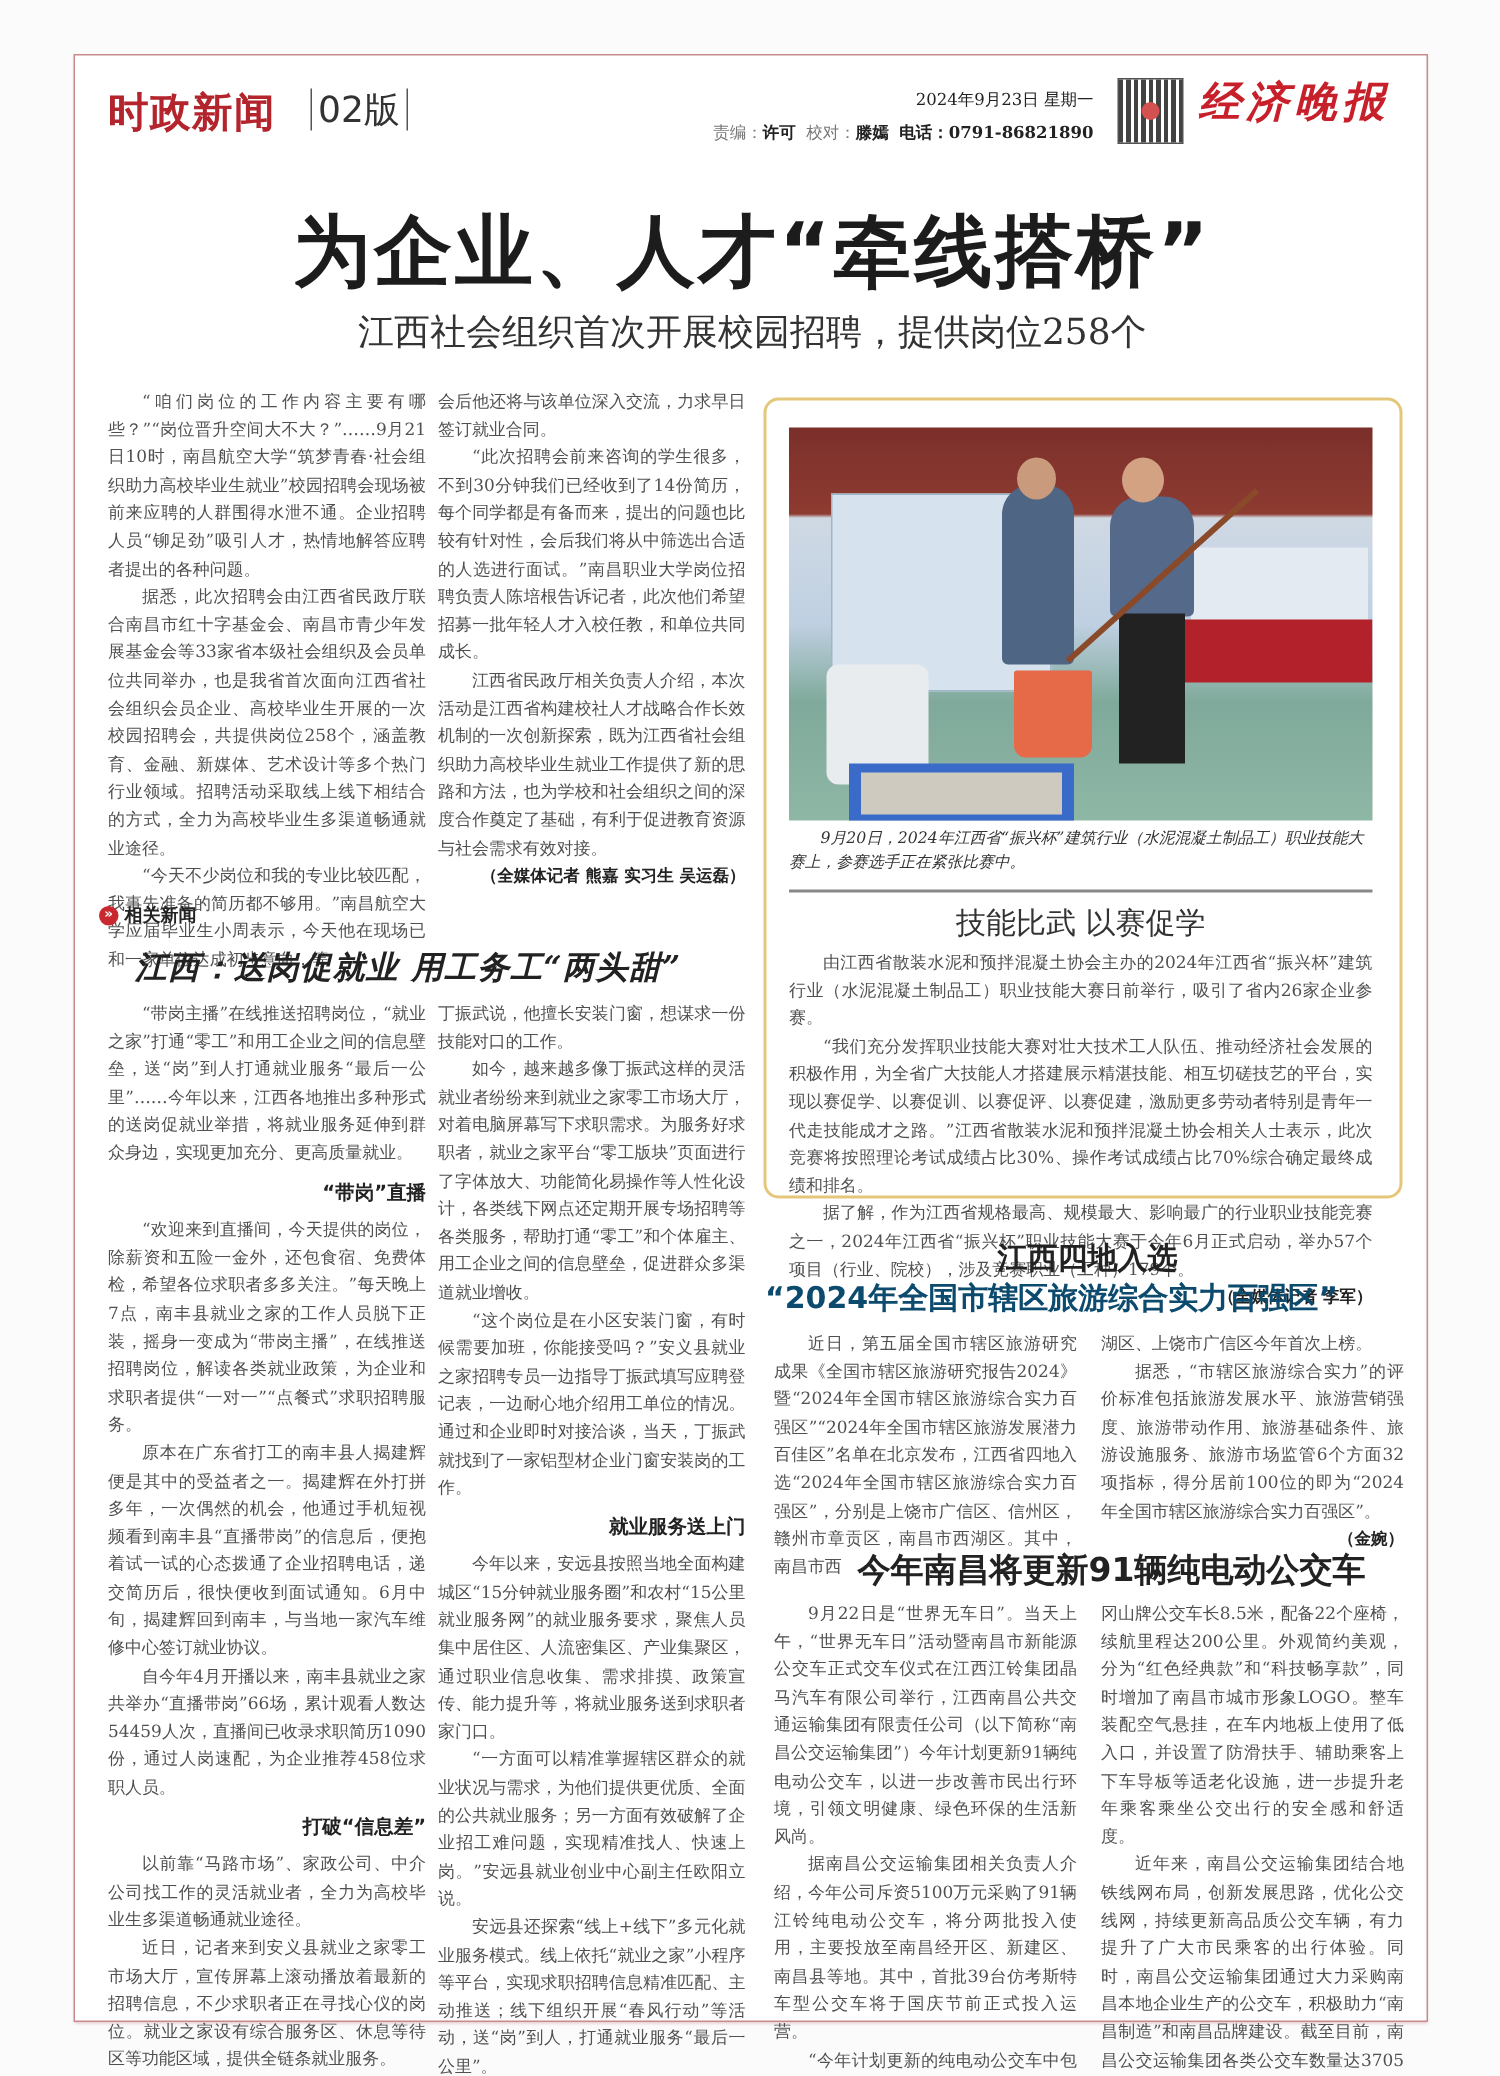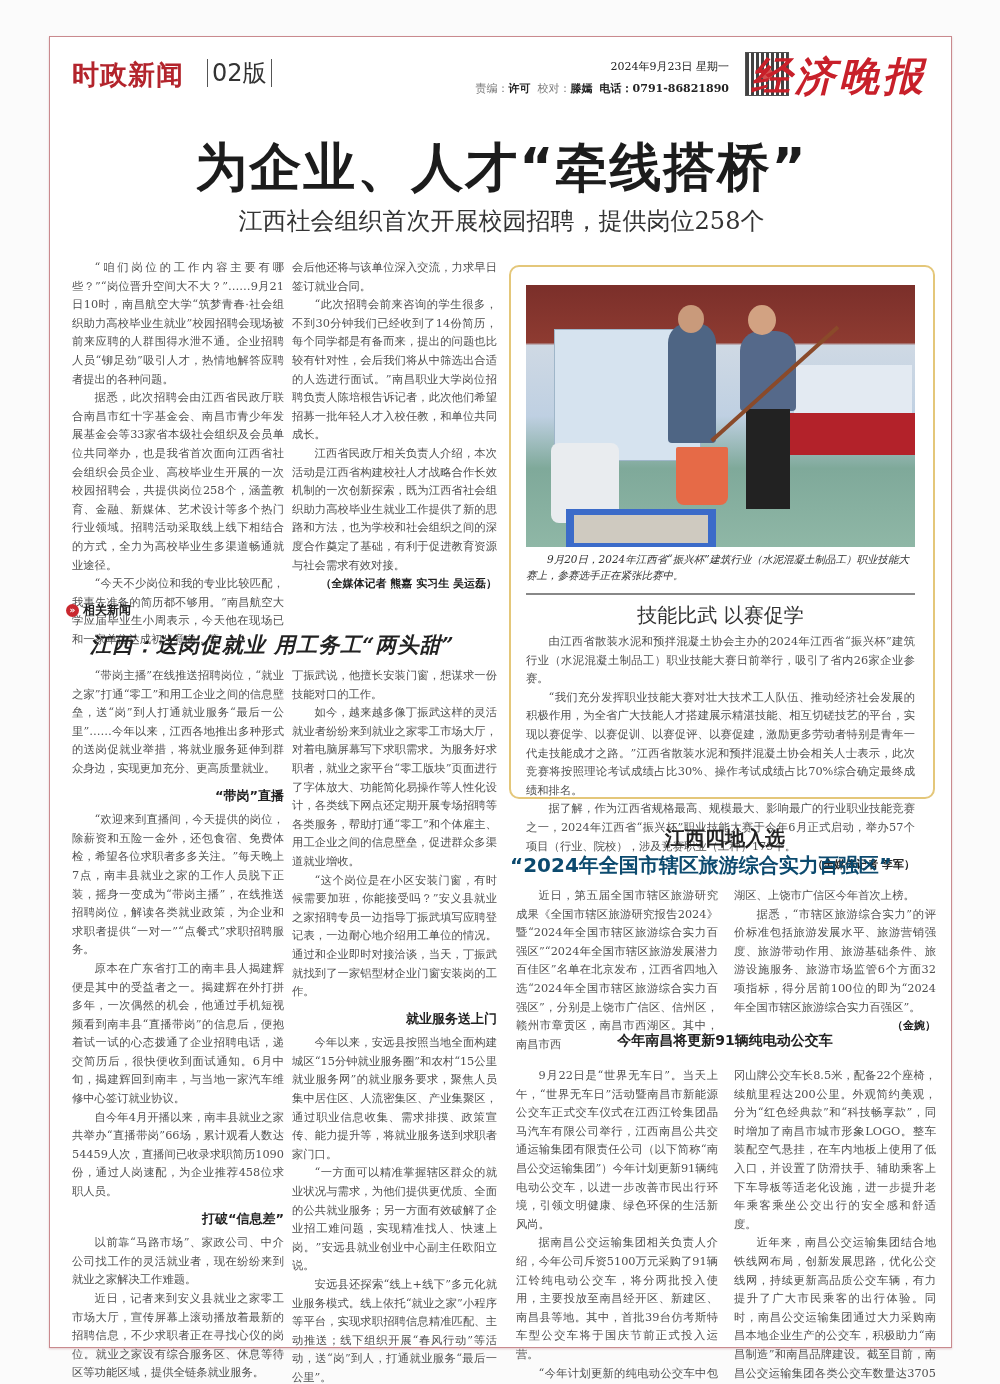--- a/index.html
+++ b/index.html
@@ -17,21 +17,21 @@
   .edition { left:157px; top:22px; font-family:"DejaVu Sans", sans-serif; font-size:24px; color:#333; border-left:1.5px solid #555; border-right:1.5px solid #555; padding:0 4px; line-height:28px; }
   .dateline { right:222px; top:22px; font-size:11px; color:#222; text-align:right; }
   .editors { right:222px; top:44px; font-size:11px; color:#777; text-align:right; white-space:nowrap; }
   .editors b { color:#222; }
   .qr { right:162px; top:15px; width:42px; height:42px;
     background:
       repeating-linear-gradient(90deg,#222 0 3px,#fff 3px 5px),
       #fff;
     opacity:0.85; border:1px solid #333; }
   .qr::after { content:""; position:absolute; left:15px; top:15px; width:12px; height:12px; background:#c33; border-radius:50%; }
-  .logo { right:24px; top:12px; font-family:"DejaVu Serif", serif; font-size:40px; color:#c8202a; font-style:italic; letter-spacing:4px; font-weight:bold; }
+  .logo { right:24px; top:12px; font-family:"DejaVu Serif", serif; font-size:28px; color:#c8202a; font-style:italic; letter-spacing:4px; font-weight:bold; }
 
   .headline { left:0; width:903px; top:96px; text-align:center; font-family:"DejaVu Sans", sans-serif; font-weight:900; font-size:52px; color:#1c1c1c; letter-spacing:2px; }
   .subhead { left:0; width:903px; top:168px; text-align:center; font-size:24px; color:#333; }
 
   .col { font-size:11.3px; line-height:18.6px; color:#505050; text-align:justify; }
   .col p { margin:0; text-indent:2em; }
   .col p.noindent { text-indent:0; }
   .byline { text-align:right; font-weight:bold; color:#222; font-family:"DejaVu Sans", sans-serif; font-size:11px; }
   .subtitle { text-align:right; font-family:"DejaVu Sans", sans-serif; font-weight:bold; font-size:13px; color:#222; margin:8px 0 6px; }
 
@@ -55,21 +55,21 @@
   .rule { position:absolute; left:15px; top:326px; width:389px; height:2px; background:#888; }
   .skill-title { position:absolute; left:15px; top:335px; width:389px; text-align:center; font-family:"DejaVu Sans", sans-serif; font-size:20px; color:#333; }
   .skill-body { position:absolute; left:15px; top:366px; width:389px; }
 
   .related-tag { left:16px; top:565px; font-family:"DejaVu Sans", sans-serif; font-weight:bold; font-size:12px; color:#222; display:flex; align-items:center; gap:4px; }
   .related-tag .dot { width:13px; height:13px; border-radius:50%; background:#c9282f; color:#fff; font-size:9px; line-height:13px; text-align:center; }
   .related-headline { left:40px; top:594px; font-family:"DejaVu Serif", serif; font-weight:bold; font-size:21px; color:#222; letter-spacing:1px;font-style:italic; }
 
   .tour-head1 { left:460px; top:788px; width:430px; text-align:center; font-family:"DejaVu Sans", sans-serif; font-weight:bold; font-size:20px; color:#222; }
   .tour-head2 { left:460px; top:815px; width:430px; font-family:"DejaVu Sans", sans-serif; font-weight:bold; font-size:20px; color:#0c4a6e; }
-  .bus-head { left:460px; top:995px; width:430px; text-align:center; font-family:"DejaVu Sans", sans-serif; font-weight:bold; font-size:14px; color:#222; }
+  .bus-head { left:476px; top:995px; width:430px; text-align:center; font-family:"DejaVu Sans", sans-serif; font-weight:bold; font-size:22px; color:#222; }
 </style>
 </head>
 <body>
 
 <div class="page">
 
   <div class="abs section-title">时政新闻</div>
   <div class="abs edition">02版</div>
   <div class="abs dateline">2024年9月23日 星期一</div>
   <div class="abs editors">
@@ -129,21 +129,21 @@
   </div>
   <div class="abs related-headline">江西：送岗促就业 用工务工“两头甜”</div>
 
   <div class="abs col" style="left:22px; top:630px; width:212px;">
     <p>“带岗主播”在线推送招聘岗位，“就业之家”打通“零工”和用工企业之间的信息壁垒，送“岗”到人打通就业服务“最后一公里”……今年以来，江西各地推出多种形式的送岗促就业举措，将就业服务延伸到群众身边，实现更加充分、更高质量就业。</p>
     <div class="subtitle">“带岗”直播</div>
     <p>“欢迎来到直播间，今天提供的岗位，除薪资和五险一金外，还包食宿、免费体检，希望各位求职者多多关注。”每天晚上7点，南丰县就业之家的工作人员脱下正装，摇身一变成为“带岗主播”，在线推送招聘岗位，解读各类就业政策，为企业和求职者提供“一对一”“点餐式”求职招聘服务。</p>
     <p>原本在广东省打工的南丰县人揭建辉便是其中的受益者之一。揭建辉在外打拼多年，一次偶然的机会，他通过手机短视频看到南丰县“直播带岗”的信息后，便抱着试一试的心态拨通了企业招聘电话，递交简历后，很快便收到面试通知。6月中旬，揭建辉回到南丰，与当地一家汽车维修中心签订就业协议。</p>
     <p>自今年4月开播以来，南丰县就业之家共举办“直播带岗”66场，累计观看人数达54459人次，直播间已收录求职简历1090份，通过人岗速配，为企业推荐458位求职人员。</p>
     <div class="subtitle">打破“信息差”</div>
-    <p>以前靠“马路市场”、家政公司、中介公司找工作的灵活就业者，现在纷纷来到就业之家解决工作难题。</p>
+    <p>以前靠“马路市场”、家政公司、中介公司找工作的灵活就业者，全力为高校毕业生多渠道畅通就业途径。</p>
     <p>近日，记者来到安义县就业之家零工市场大厅，宣传屏幕上滚动播放着最新的招聘信息，不少求职者正在寻找心仪的岗位。就业之家设有综合服务区、休息等待区等功能区域，提供全链条就业服务。</p>
     <p>“听朋友说这里免费给人介绍工作，所以特意过来看看有没有适合我的岗位。”站在招聘墙前的龙津镇阳湖村村民</p>
   </div>
   <div class="abs col" style="left:242px; top:630px; width:205px;">
     <p class="noindent">丁振武说，他擅长安装门窗，想谋求一份技能对口的工作。</p>
     <p>如今，越来越多像丁振武这样的灵活就业者纷纷来到就业之家零工市场大厅，对着电脑屏幕写下求职需求。为服务好求职者，就业之家平台“零工版块”页面进行了字体放大、功能简化易操作等人性化设计，各类线下网点还定期开展专场招聘等各类服务，帮助打通“零工”和个体雇主、用工企业之间的信息壁垒，促进群众多渠道就业增收。</p>
     <p>“这个岗位是在小区安装门窗，有时候需要加班，你能接受吗？”安义县就业之家招聘专员一边指导丁振武填写应聘登记表，一边耐心地介绍用工单位的情况。通过和企业即时对接洽谈，当天，丁振武就找到了一家铝型材企业门窗安装岗的工作。</p>
     <div class="subtitle">就业服务送上门</div>
     <p>今年以来，安远县按照当地全面构建城区“15分钟就业服务圈”和农村“15公里就业服务网”的就业服务要求，聚焦人员集中居住区、人流密集区、产业集聚区，通过职业信息收集、需求排摸、政策宣传、能力提升等，将就业服务送到求职者家门口。</p>
     <p>“一方面可以精准掌握辖区群众的就业状况与需求，为他们提供更优质、全面的公共就业服务；另一方面有效破解了企业招工难问题，实现精准找人、快速上岗。”安远县就业创业中心副主任欧阳立说。</p>

